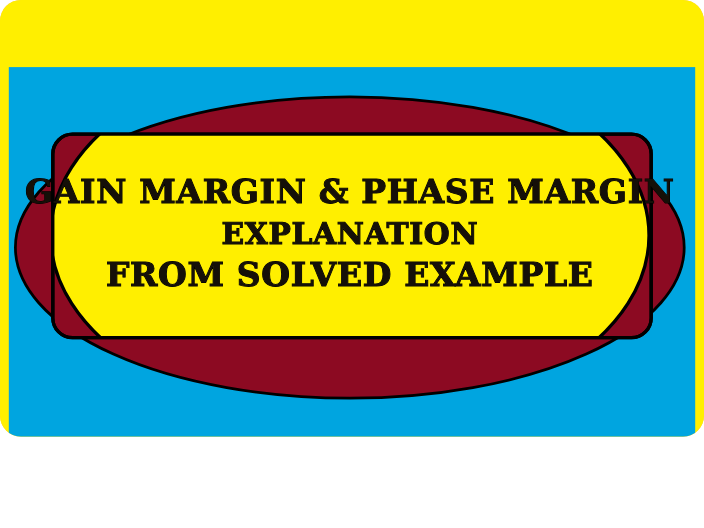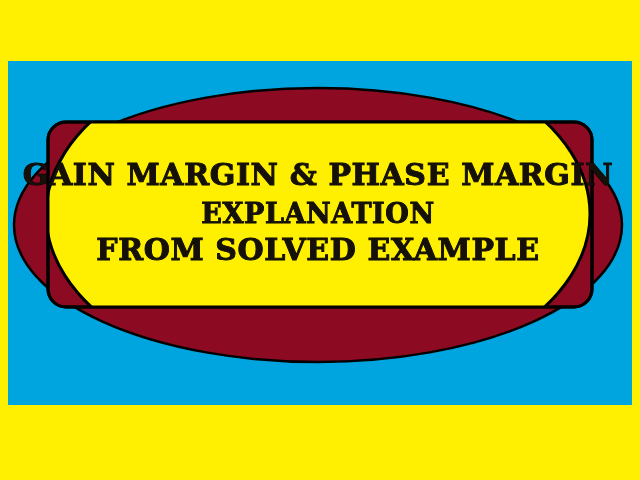--- a/index.html
+++ b/index.html
@@ -32,21 +32,21 @@
     letter-spacing: 0.6px;
     dominant-baseline: middle;
   }
   .line1 { font-size: 30px; }
   .line2 { font-size: 27px; }
   .line3 { font-size: 30px; }
 </style>
 </head>
 <body>
 
-<div id="slide" style="width: 640px; height: 480px; background: #fdba74;">
+<div id="slide" style="width: 640px; height: 397px; background: #fdba74; border-radius: 19px;">
   <svg viewBox="0 0 640 480" xmlns="http://www.w3.org/2000/svg">
 
     <defs>
       <clipPath id="cardClip">
         <rect id="clipRect" x="48" y="122" width="544" height="185" rx="18" ry="18"></rect>
       </clipPath>
     </defs>
 
     <rect id="pageBg" x="0" y="0" width="640" height="480" fill="#ffef00"></rect>
 

